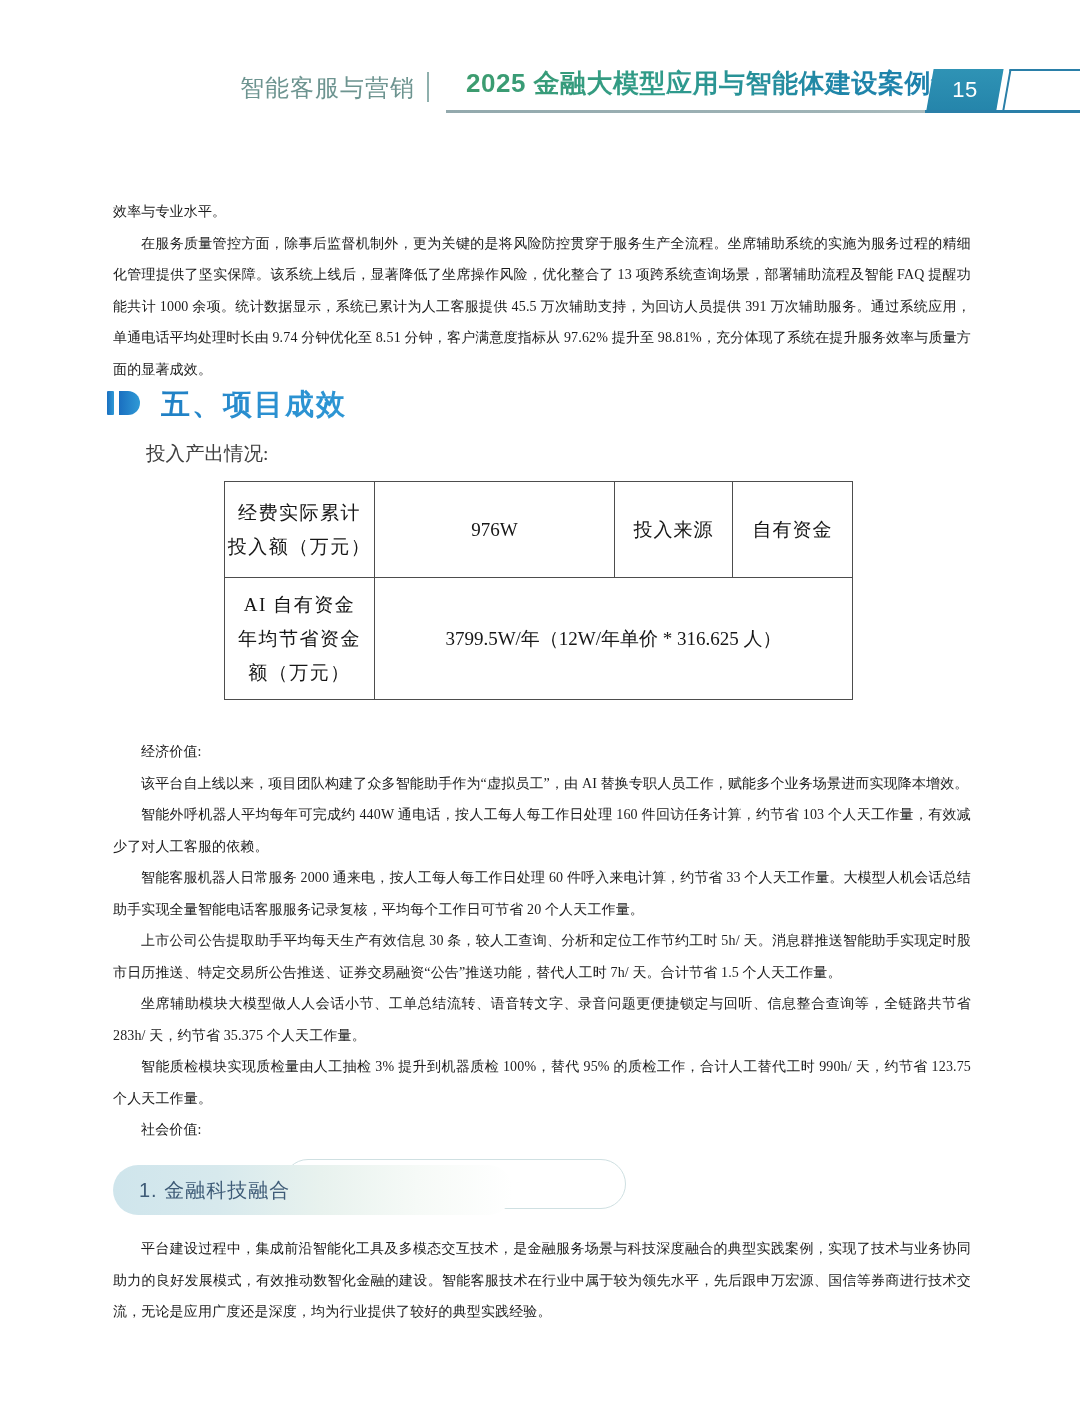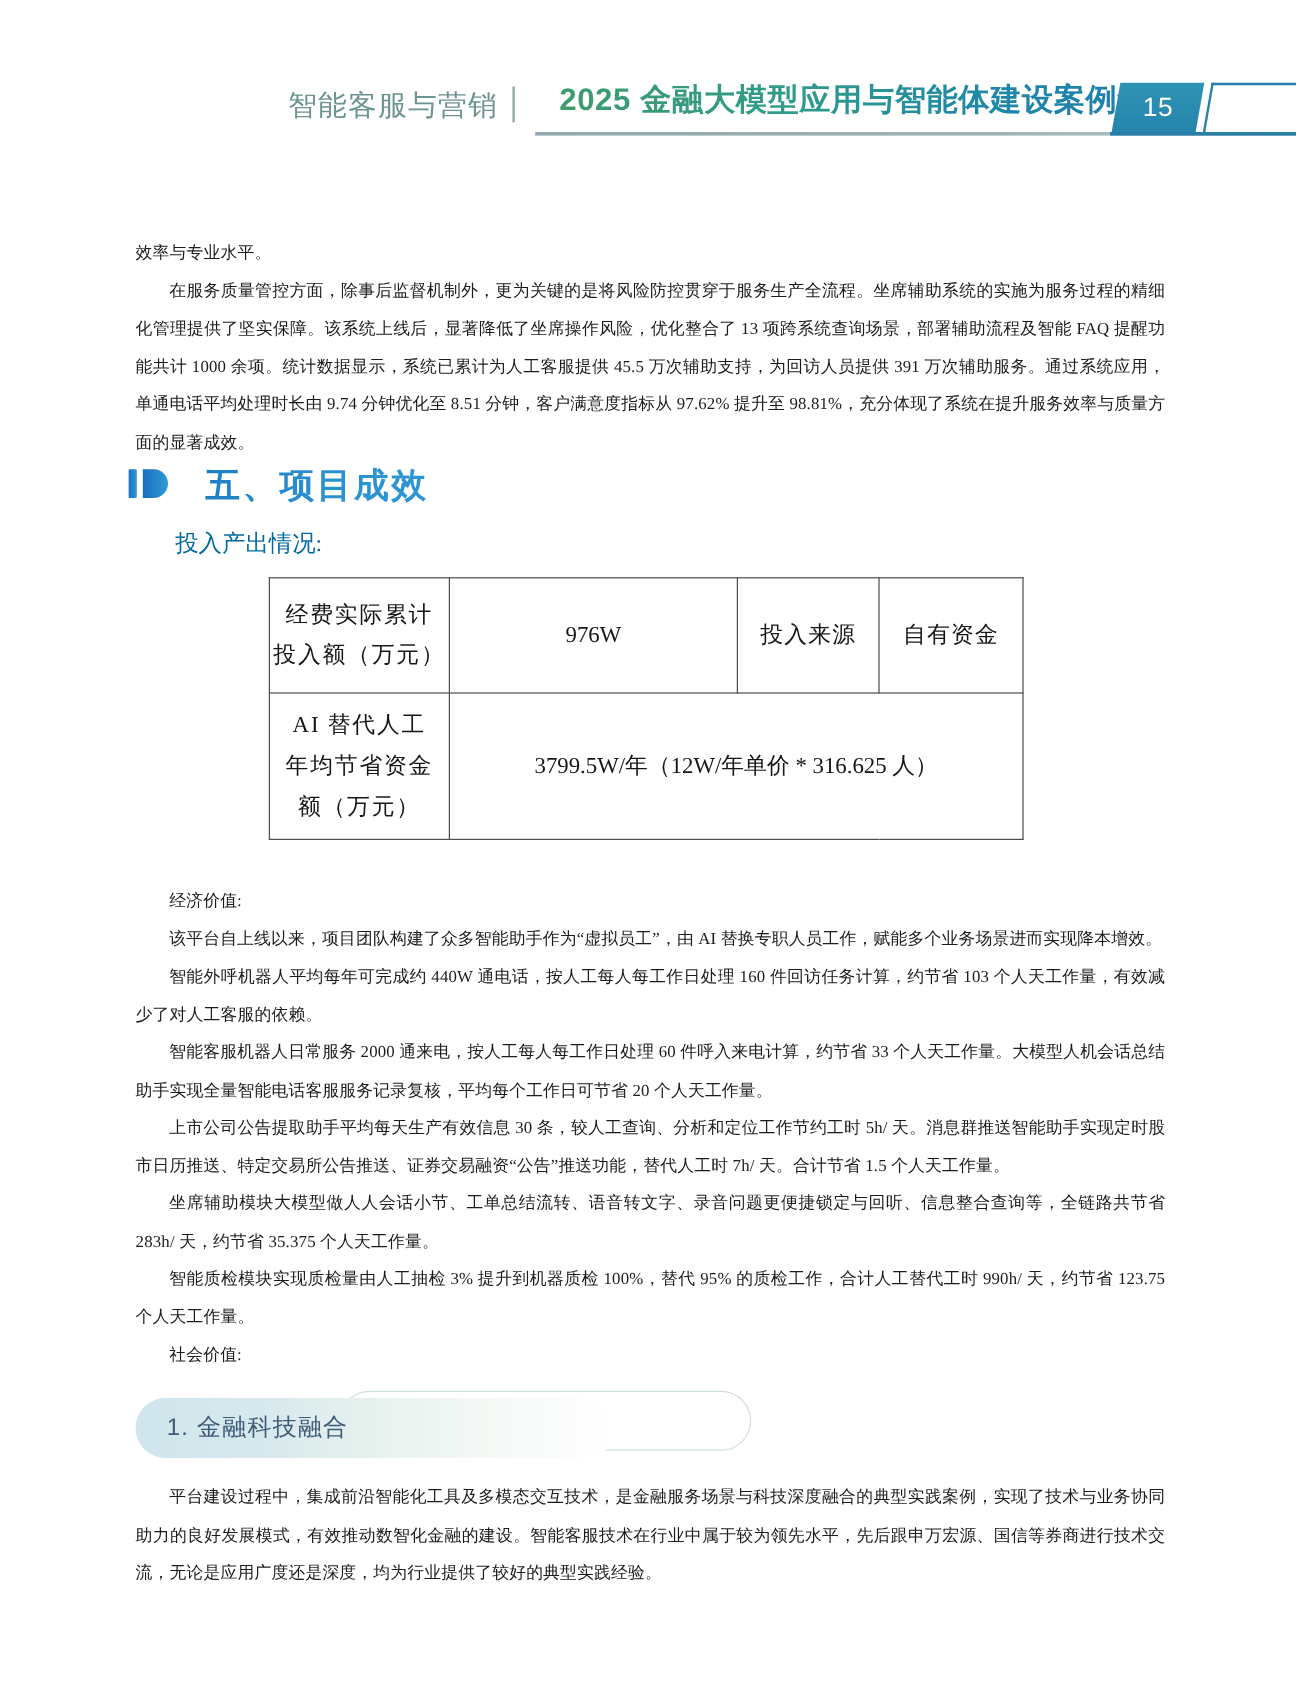--- a/index.html
+++ b/index.html
@@ -124,42 +124,42 @@
   }
   p.indent { text-indent: 2em; }
 
   
   .section-heading {
     position: absolute;
     left: 107px;
     top: 385px;
     display: flex;
     align-items: center;
-    gap: 24px;
+    gap: 14px;
   }
   .sh-icon { display: block; }
   .sh-text {
     font-family: "Liberation Sans", "DejaVu Sans", sans-serif;
     font-size: 29px;
     font-weight: bold;
     letter-spacing: 2px;
     background: linear-gradient(90deg, #1f7fc4 0%, #2a8fd0 50%, #2d96d4 100%);
     -webkit-background-clip: text;
     background-clip: text;
     color: transparent;
     -webkit-text-fill-color: transparent;
   }
 
   .lead-line {
     position: absolute;
     left: 146px;
     top: 438px;
     font-size: 19.5px;
     line-height: 31.5px;
-    color: #0369a1;
+    color: #404040;
   }
 
   
   .io-table {
     position: absolute;
     left: 224px;
     top: 481px;
     width: 628px;
     border-collapse: collapse;
     table-layout: fixed;
@@ -275,21 +275,21 @@
       <td class="label-cell">
         <span class="stack-line">经费实际累计</span>
         <span class="stack-line">投入额（万元）</span>
       </td>
       <td class="val-main">976W</td>
       <td class="src-label">投入来源</td>
       <td class="src-val">自有资金</td>
     </tr>
     <tr class="row2">
       <td class="label-cell">
-        <span class="stack-line">AI 替代人工</span>
+        <span class="stack-line">AI 自有资金</span>
         <span class="stack-line">年均节省资金</span>
         <span class="stack-line">额（万元）</span>
       </td>
       <td colspan="3">3799.5W/年（12W/年单价 * 316.625 人）</td>
     </tr>
   </tbody>
 </table>
 
 <div class="content" style="top:736px;">
   <p class="body indent">经济价值:</p>

